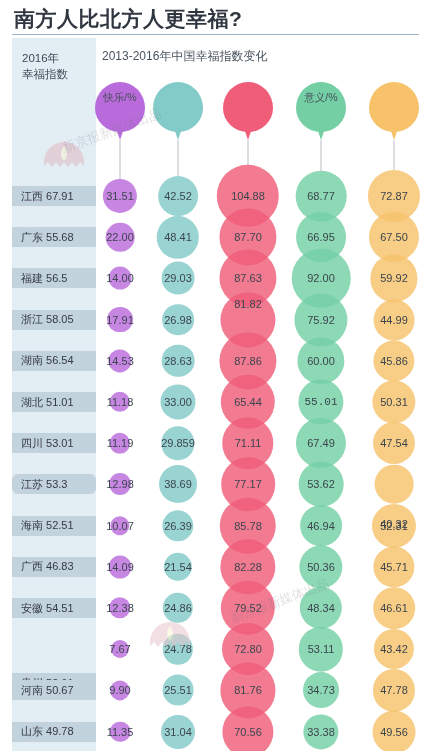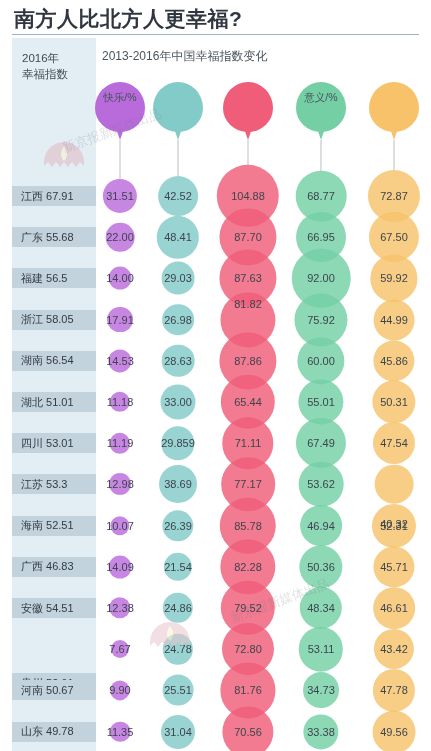--- a/index.html
+++ b/index.html
@@ -197,21 +197,21 @@
       <div>幸福指数</div>
     </div>
     <div id="row-labels">
         <div class="row-label" style="top: 148px;">江西 67.91</div>
         <div class="row-label" style="top: 189.2px;">广东 55.68</div>
         <div class="row-label" style="top: 230.4px;">福建 56.5</div>
         <div class="row-label" style="top: 271.6px;">浙江 58.05</div>
         <div class="row-label" style="top: 312.8px;">湖南 56.54</div>
         <div class="row-label" style="top: 354px;">湖北 51.01</div>
         <div class="row-label" style="top: 395.2px;">四川 53.01</div>
-        <div class="row-label" style="top: 436.4px;">江苏 53.3</div>
+        <div class="row-label" style="top: 436.4px; border-radius: 6px;">江苏 53.3</div>
         <div class="row-label" style="top: 477.6px;">海南 52.51</div>
         <div class="row-label" style="top: 518.8px;">广西 46.83</div>
         <div class="row-label" style="top: 560px;">安徽 54.51</div>
         <div class="row-label" style="top: 635px;">贵州 52.61</div>
         <div class="row-label" style="top: 642.4px;">河南 50.67</div>
         <div class="row-label" style="top: 683.6px;">山东 49.78</div>
       </div>
   </div>
 
   <div id="plot">
@@ -341,21 +341,21 @@
         <div class="bubble-val" style="left: 225px; top: 281.6px;">75.92</div>
         <div class="bubble-val" style="left: 298px; top: 281.6px;">44.99</div>
         <div class="bubble-val" style="left: 24px; top: 322.8px;">14.53</div>
         <div class="bubble-val" style="left: 82px; top: 322.8px;">28.63</div>
         <div class="bubble-val" style="left: 152px; top: 322.8px;">87.86</div>
         <div class="bubble-val" style="left: 225px; top: 322.8px;">60.00</div>
         <div class="bubble-val" style="left: 298px; top: 322.8px;">45.86</div>
         <div class="bubble-val" style="left: 24px; top: 364px;">11.18</div>
         <div class="bubble-val" style="left: 82px; top: 364px;">33.00</div>
         <div class="bubble-val" style="left: 152px; top: 364px;">65.44</div>
-        <div class="bubble-val" style="left: 225px; top: 364px;">55.01</div>
+        <div class="bubble-val" style="left: 225px; top: 364px; font-family: Liberation Mono, monospace;">55.01</div>
         <div class="bubble-val" style="left: 298px; top: 364px;">50.31</div>
         <div class="bubble-val" style="left: 24px; top: 405.2px;">11.19</div>
         <div class="bubble-val" style="left: 82px; top: 405.2px;">29.859</div>
         <div class="bubble-val" style="left: 152px; top: 405.2px;">71.11</div>
         <div class="bubble-val" style="left: 225px; top: 405.2px;">67.49</div>
         <div class="bubble-val" style="left: 298px; top: 405.2px;">47.54</div>
         <div class="bubble-val" style="left: 24px; top: 446.4px;">12.98</div>
         <div class="bubble-val" style="left: 82px; top: 446.4px;">38.69</div>
         <div class="bubble-val" style="left: 152px; top: 446.4px;">77.17</div>
         <div class="bubble-val" style="left: 225px; top: 446.4px;">53.62</div>

